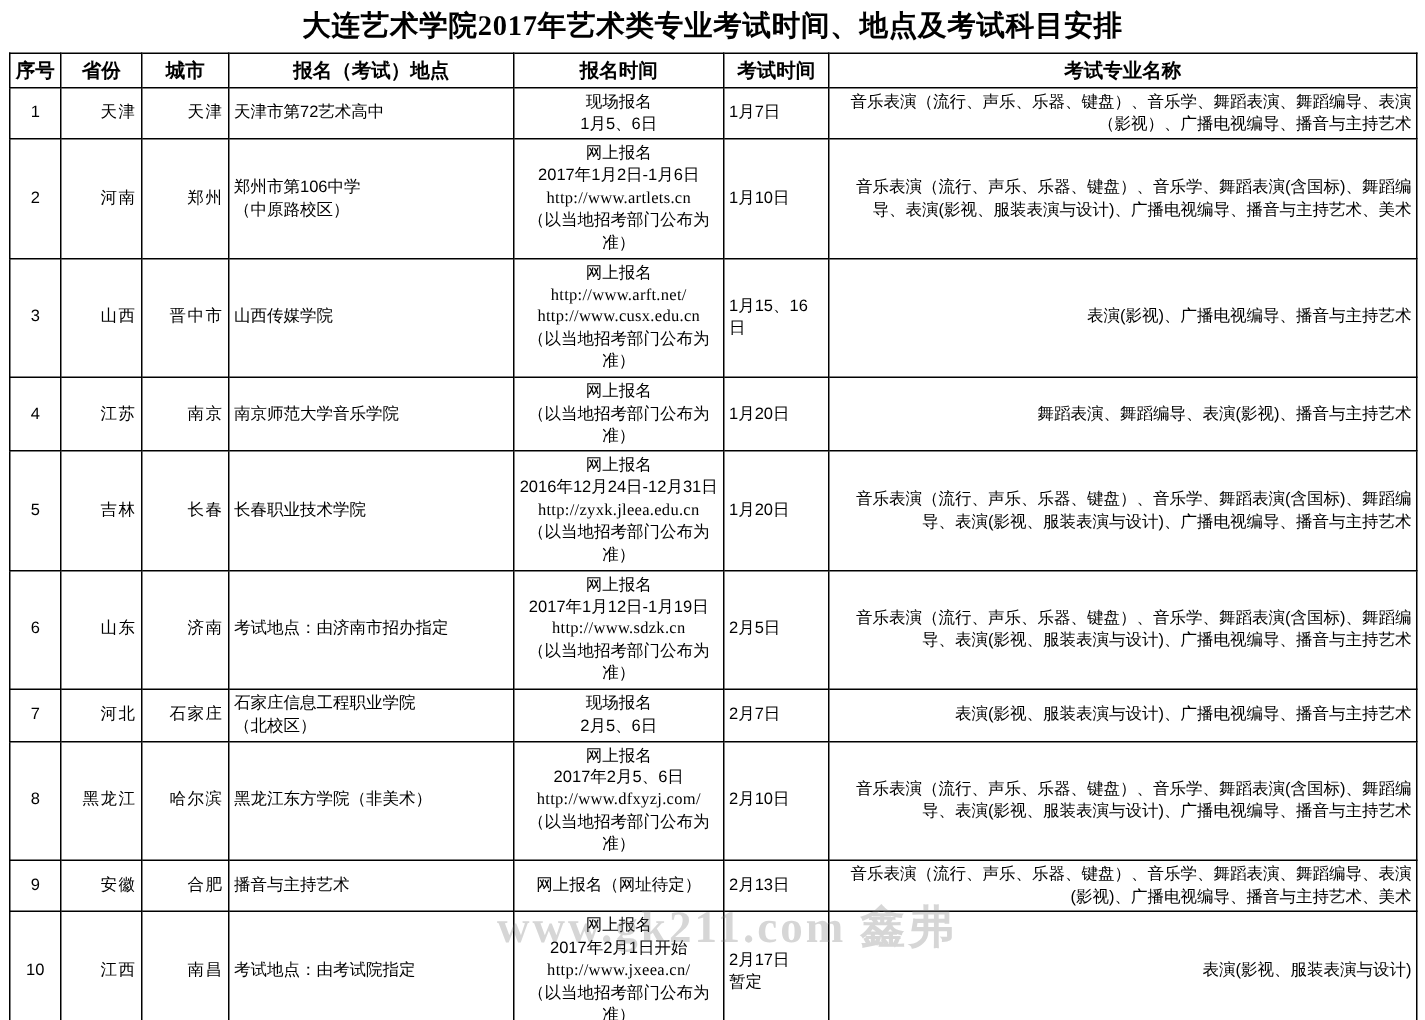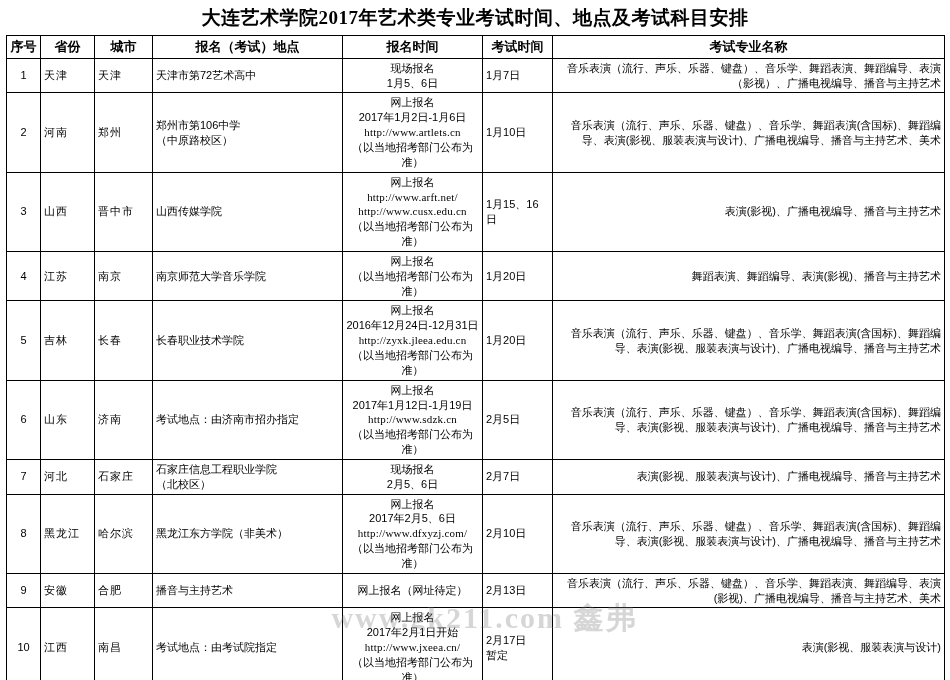--- a/index.html
+++ b/index.html
@@ -54,21 +54,21 @@
   col.c0 { width: 34px; }
   col.c1 { width: 54px; }
   col.c2 { width: 58px; }
   col.c3 { width: 190px; }
   col.c4 { width: 140px; }
   col.c5 { width: 70px; }
   col.c6 { width: 392px; }
 
   td.idx { text-align: center; font-size: 13px; }
   td.prov, td.city {
-    text-align: left;
+    text-align: right;
     font-size: 13px;
     letter-spacing: 1px;
   }
   td.place {
     text-align: left;
     font-size: 12px;
     line-height: 1.4;
   }
   td.regtime {
     text-align: center;

